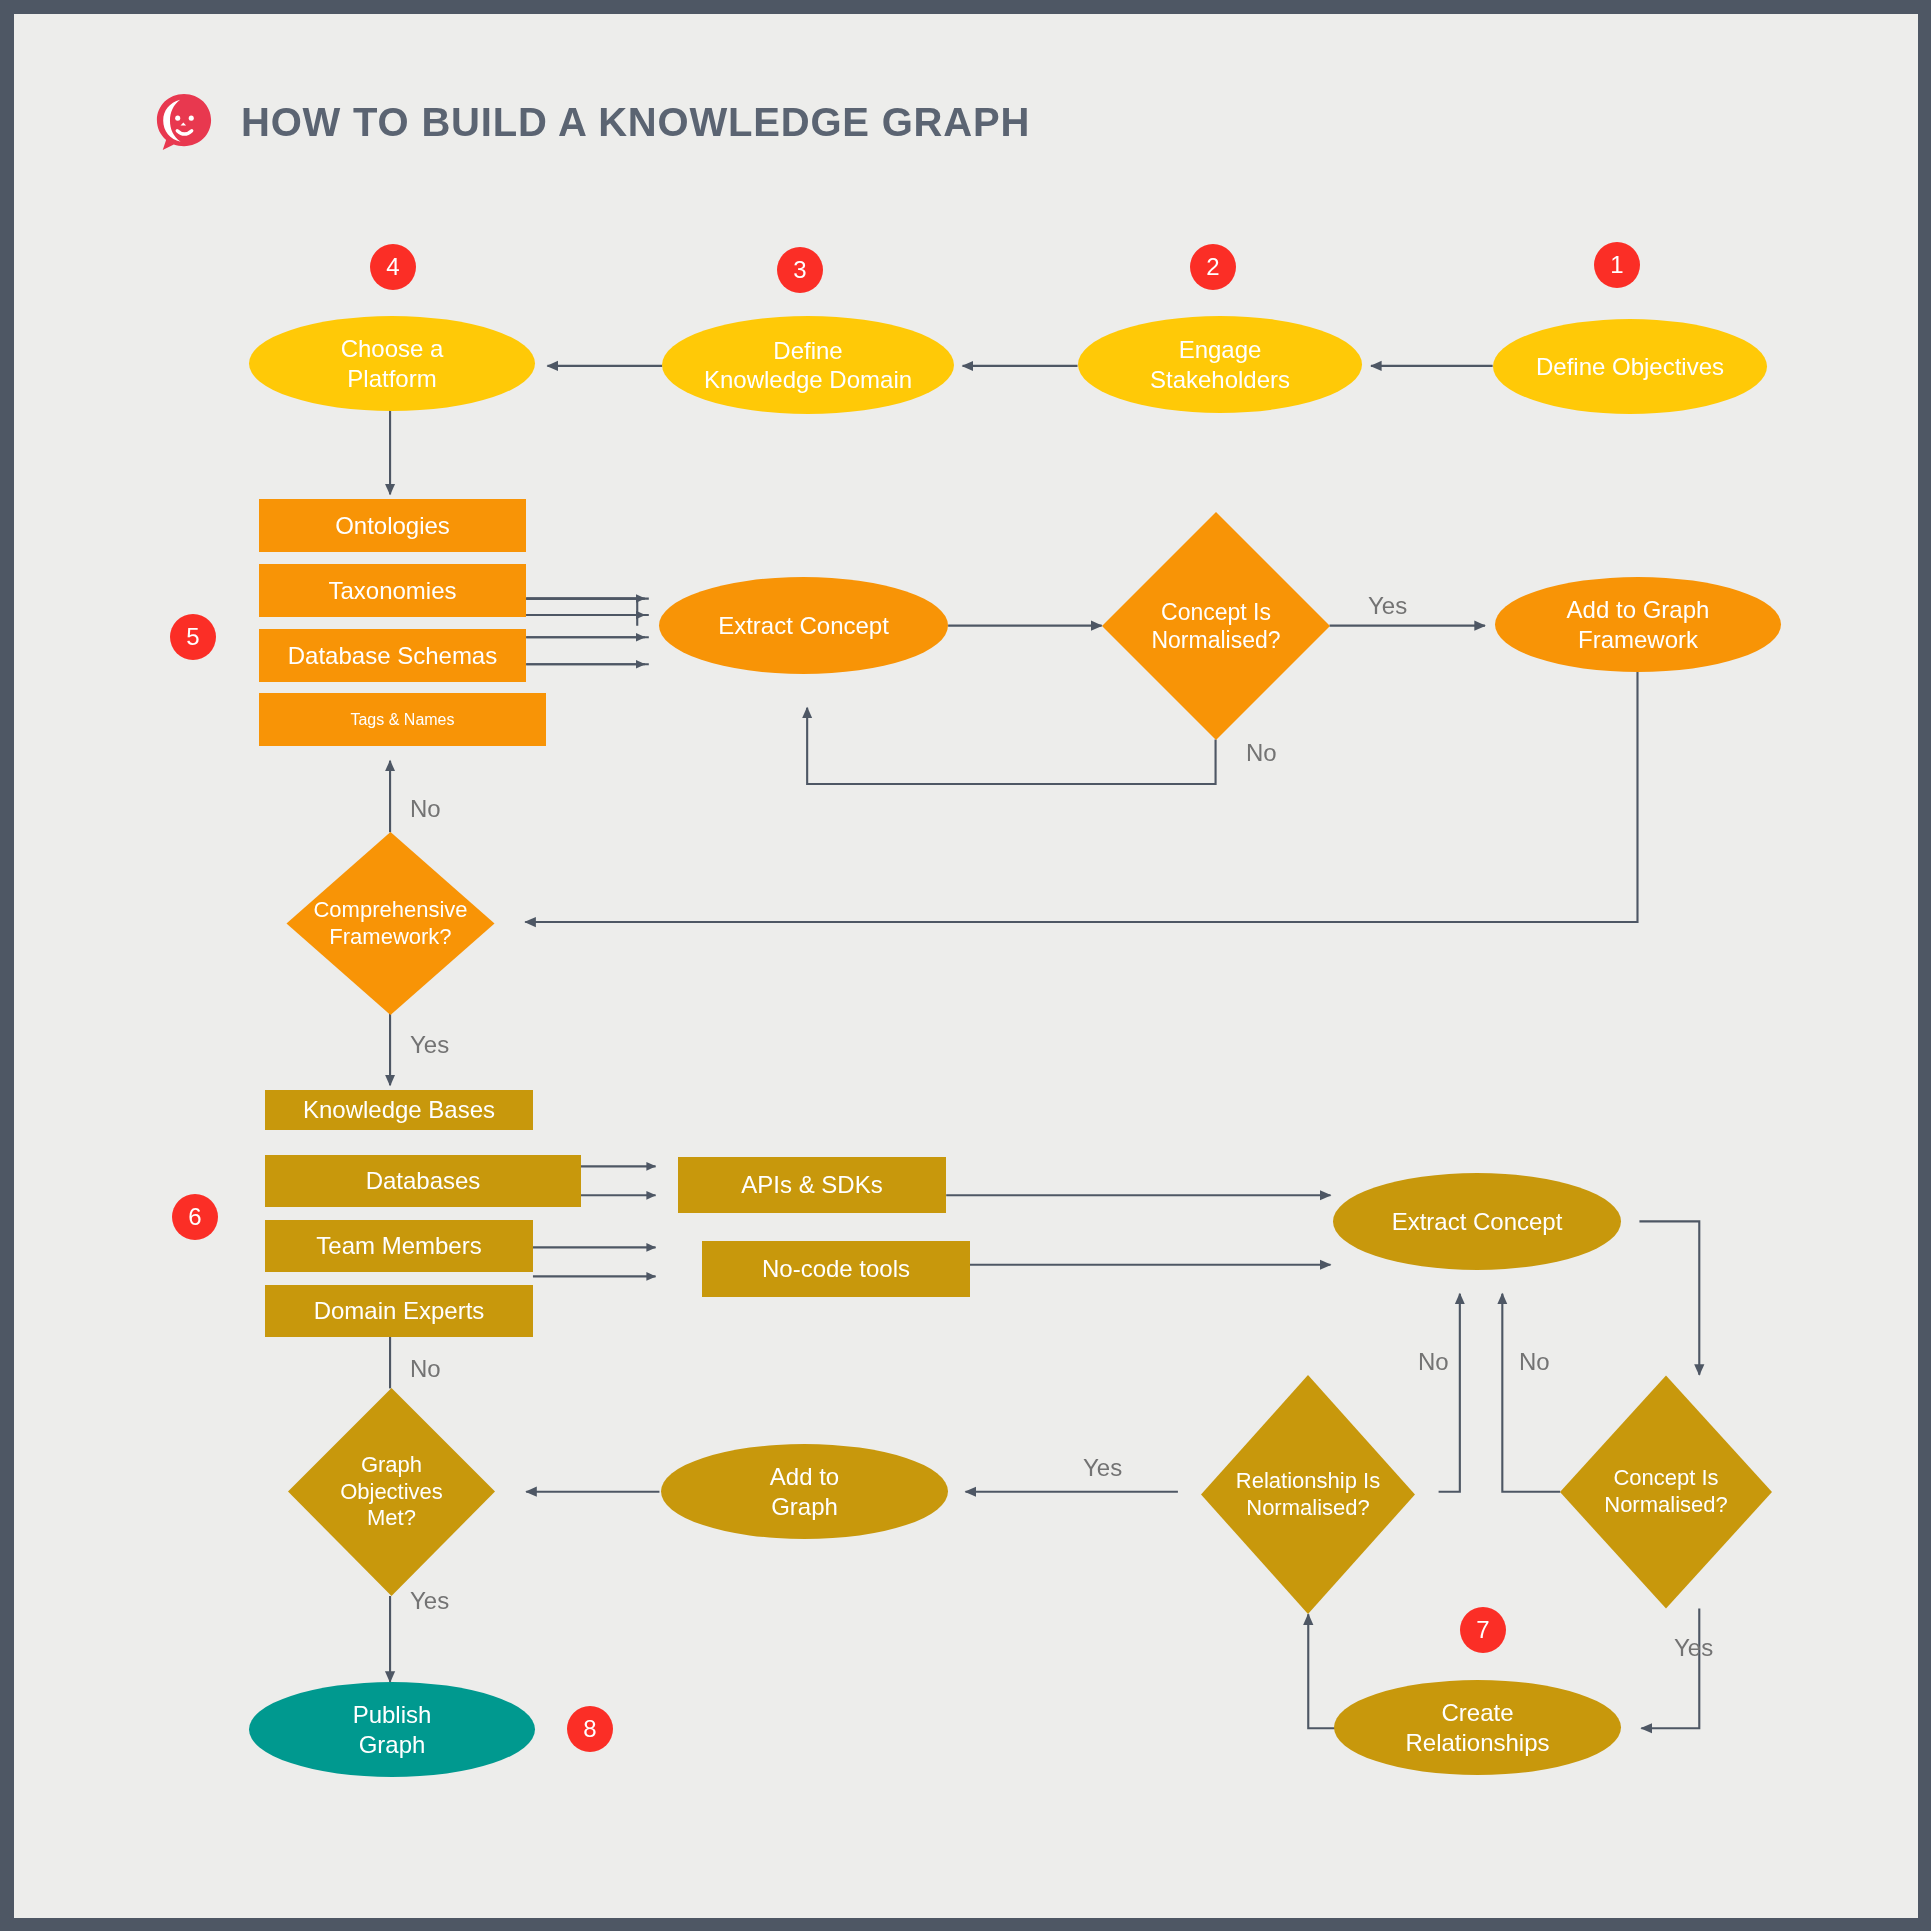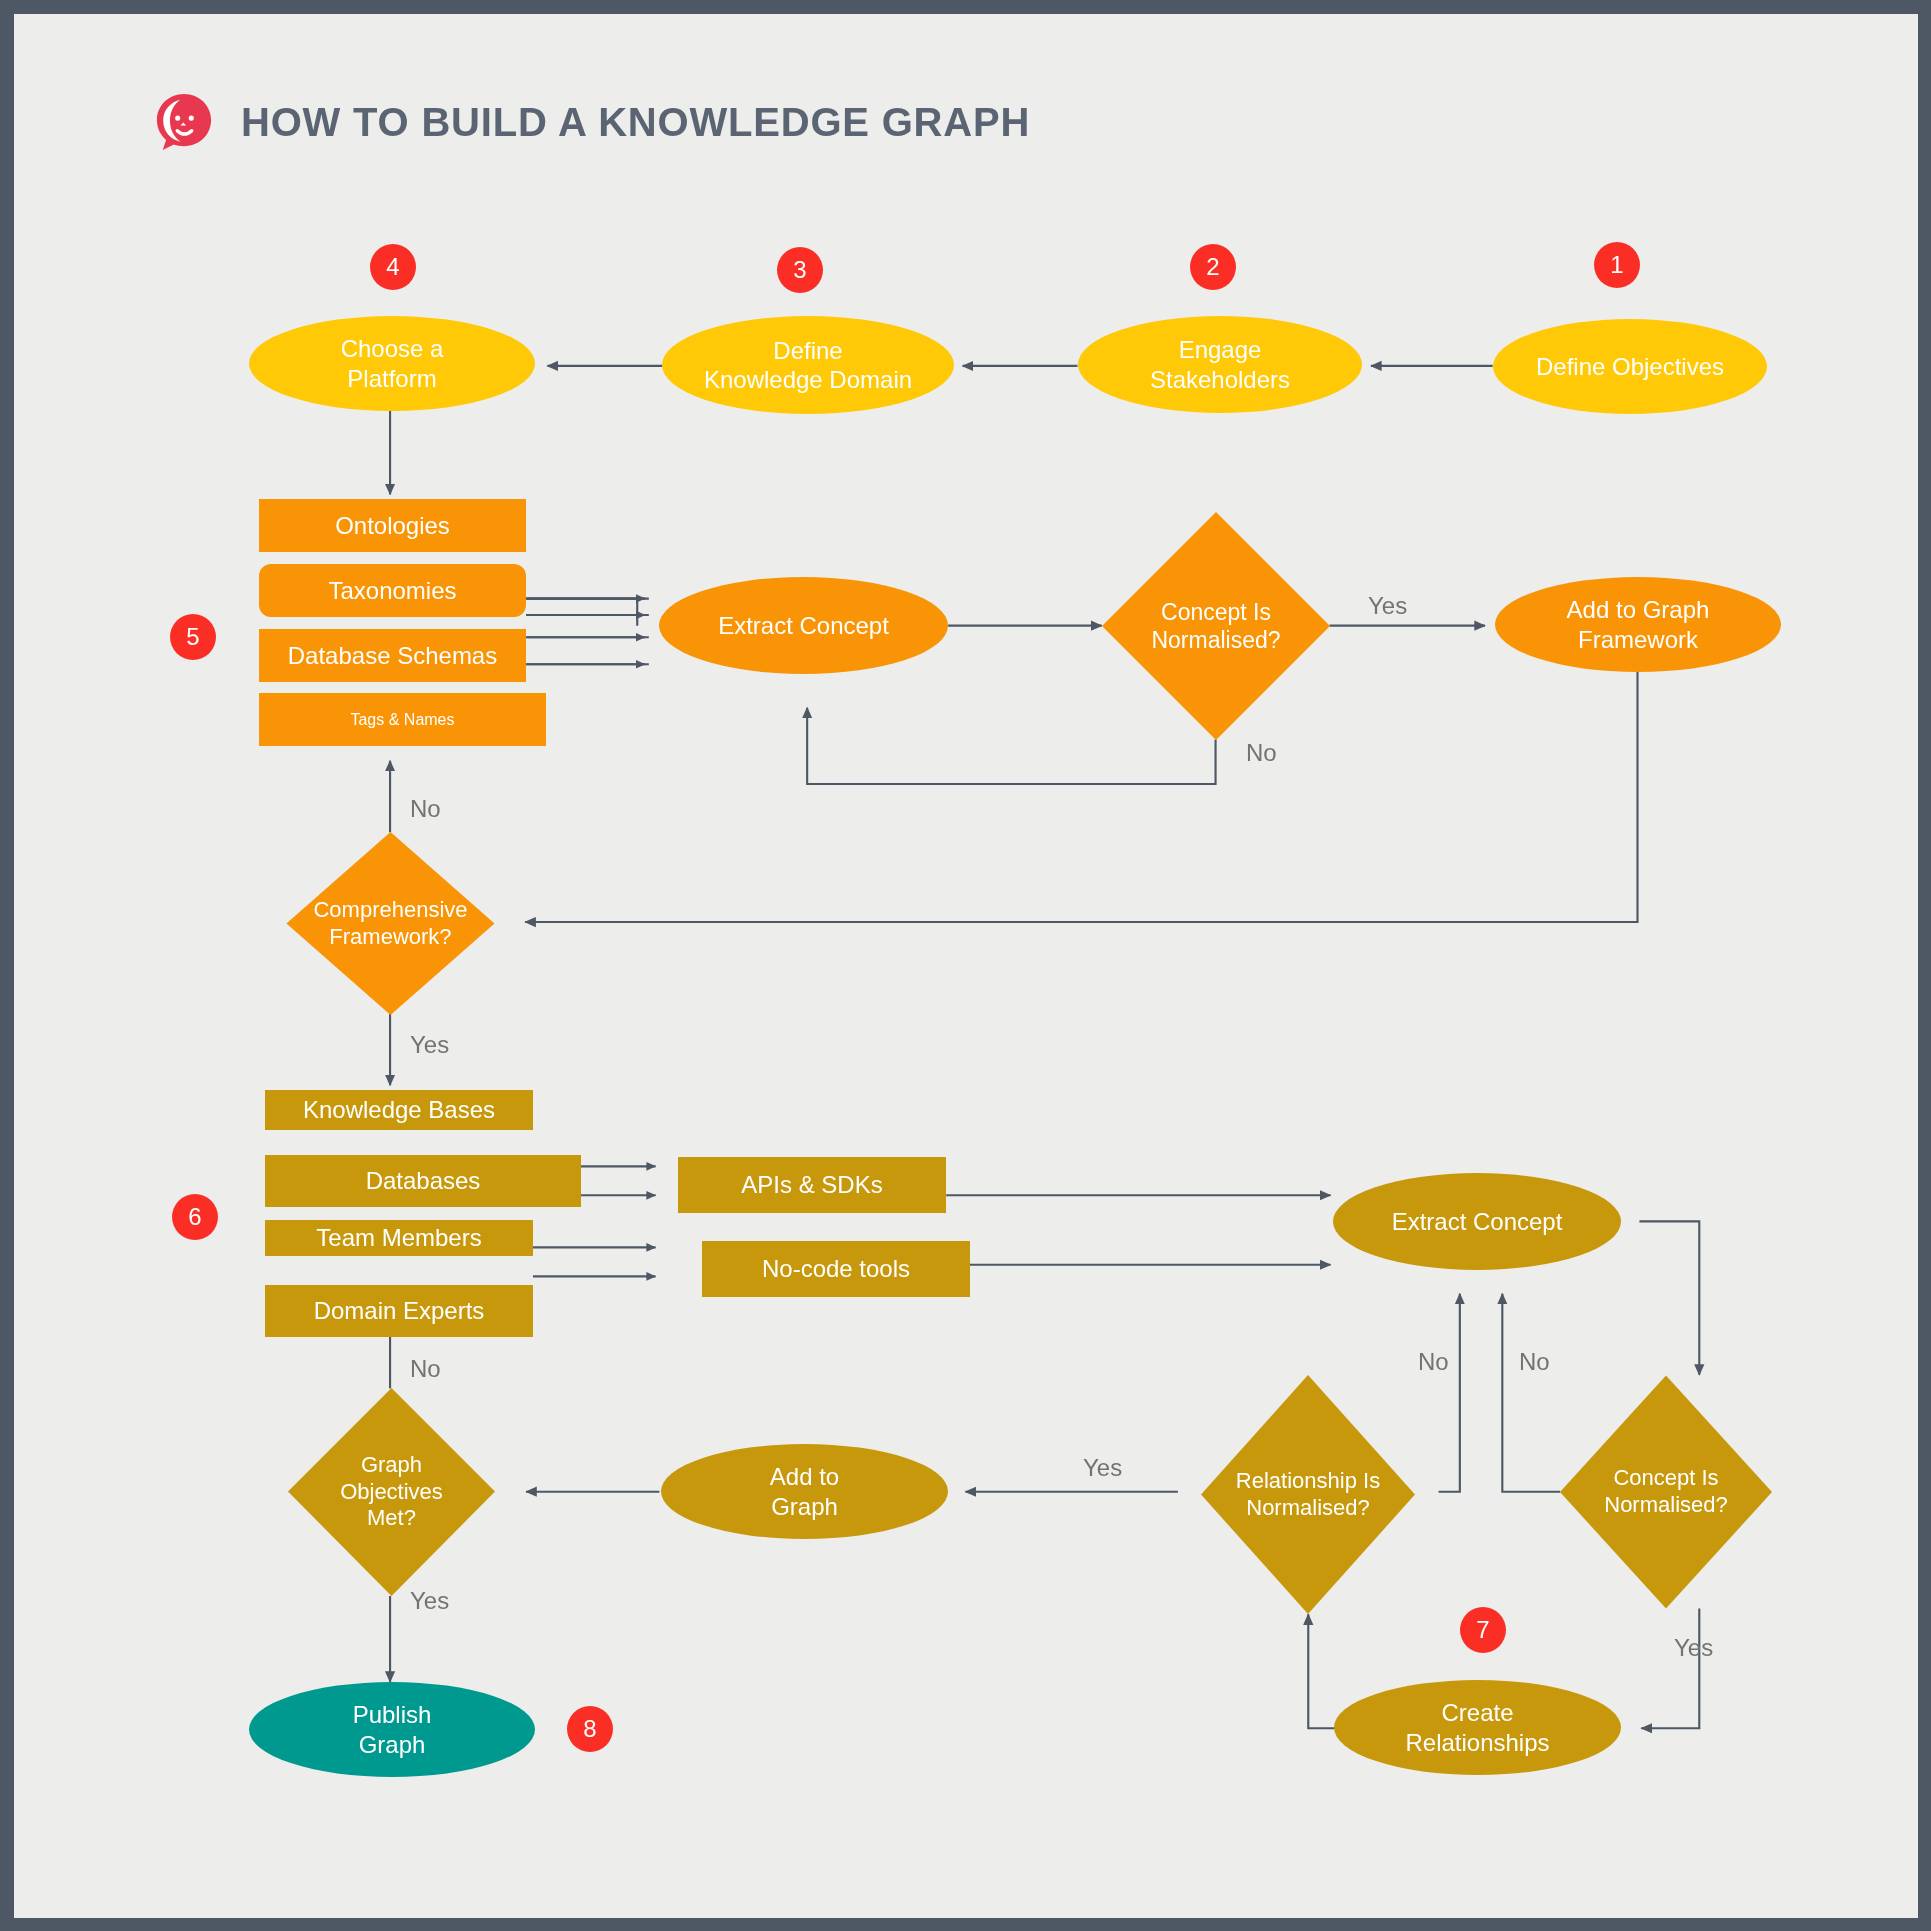--- a/index.html
+++ b/index.html
@@ -160,21 +160,21 @@
 Platform</span>
   </div>
 
   <div class="badge" style="left:170px;top:614px;width:46px;height:46px;">
     <span>5</span>
   </div>
 
   <div class="node rect c-orange" style="left:259px;top:499px;width:267px;height:53px;font-size:24px;">
     <span>Ontologies</span>
   </div>
-  <div class="node rect c-orange" style="left:259px;top:564px;width:267px;height:53px;font-size:24px;border-radius:12px;">
+  <div class="node rect c-orange" style="left:259px;top:564px;width:267px;height:53px;font-size:24px;">
     <span>Taxonomies</span>
   </div>
   <div class="node rect c-orange" style="left:259px;top:629px;width:267px;height:53px;font-size:24px;">
     <span>Database Schemas</span>
   </div>
   <div class="node rect c-orange" style="left:259px;top:693px;width:287px;height:53px;font-size:16px;">
     <span>Tags &amp; Names</span>
   </div>
 
   <div class="node ellipse c-orange" style="left:659px;top:577px;width:289px;height:97px;font-size:24px;">
@@ -214,21 +214,21 @@
   <div class="badge" style="left:172px;top:1194px;width:46px;height:46px;">
     <span>6</span>
   </div>
 
   <div class="node rect c-gold" style="left:265px;top:1090px;width:268px;height:40px;font-size:24px;">
     <span>Knowledge Bases</span>
   </div>
   <div class="node rect c-gold" style="left:265px;top:1155px;width:316px;height:52px;font-size:24px;">
     <span>Databases</span>
   </div>
-  <div class="node rect c-gold" style="left:265px;top:1220px;width:268px;height:36px;font-size:24px;">
+  <div class="node rect c-gold" style="left:265px;top:1220px;width:268px;height:52px;font-size:24px;">
     <span>Team Members</span>
   </div>
   <div class="node rect c-gold" style="left:265px;top:1285px;width:268px;height:52px;font-size:24px;">
     <span>Domain Experts</span>
   </div>
 
   <div class="node rect c-gold" style="left:678px;top:1157px;width:268px;height:56px;font-size:24px;">
     <span>APIs &amp; SDKs</span>
   </div>
   <div class="node rect c-gold" style="left:678px;top:1241px;width:268px;height:56px;font-size:24px;margin-left:24px;">

